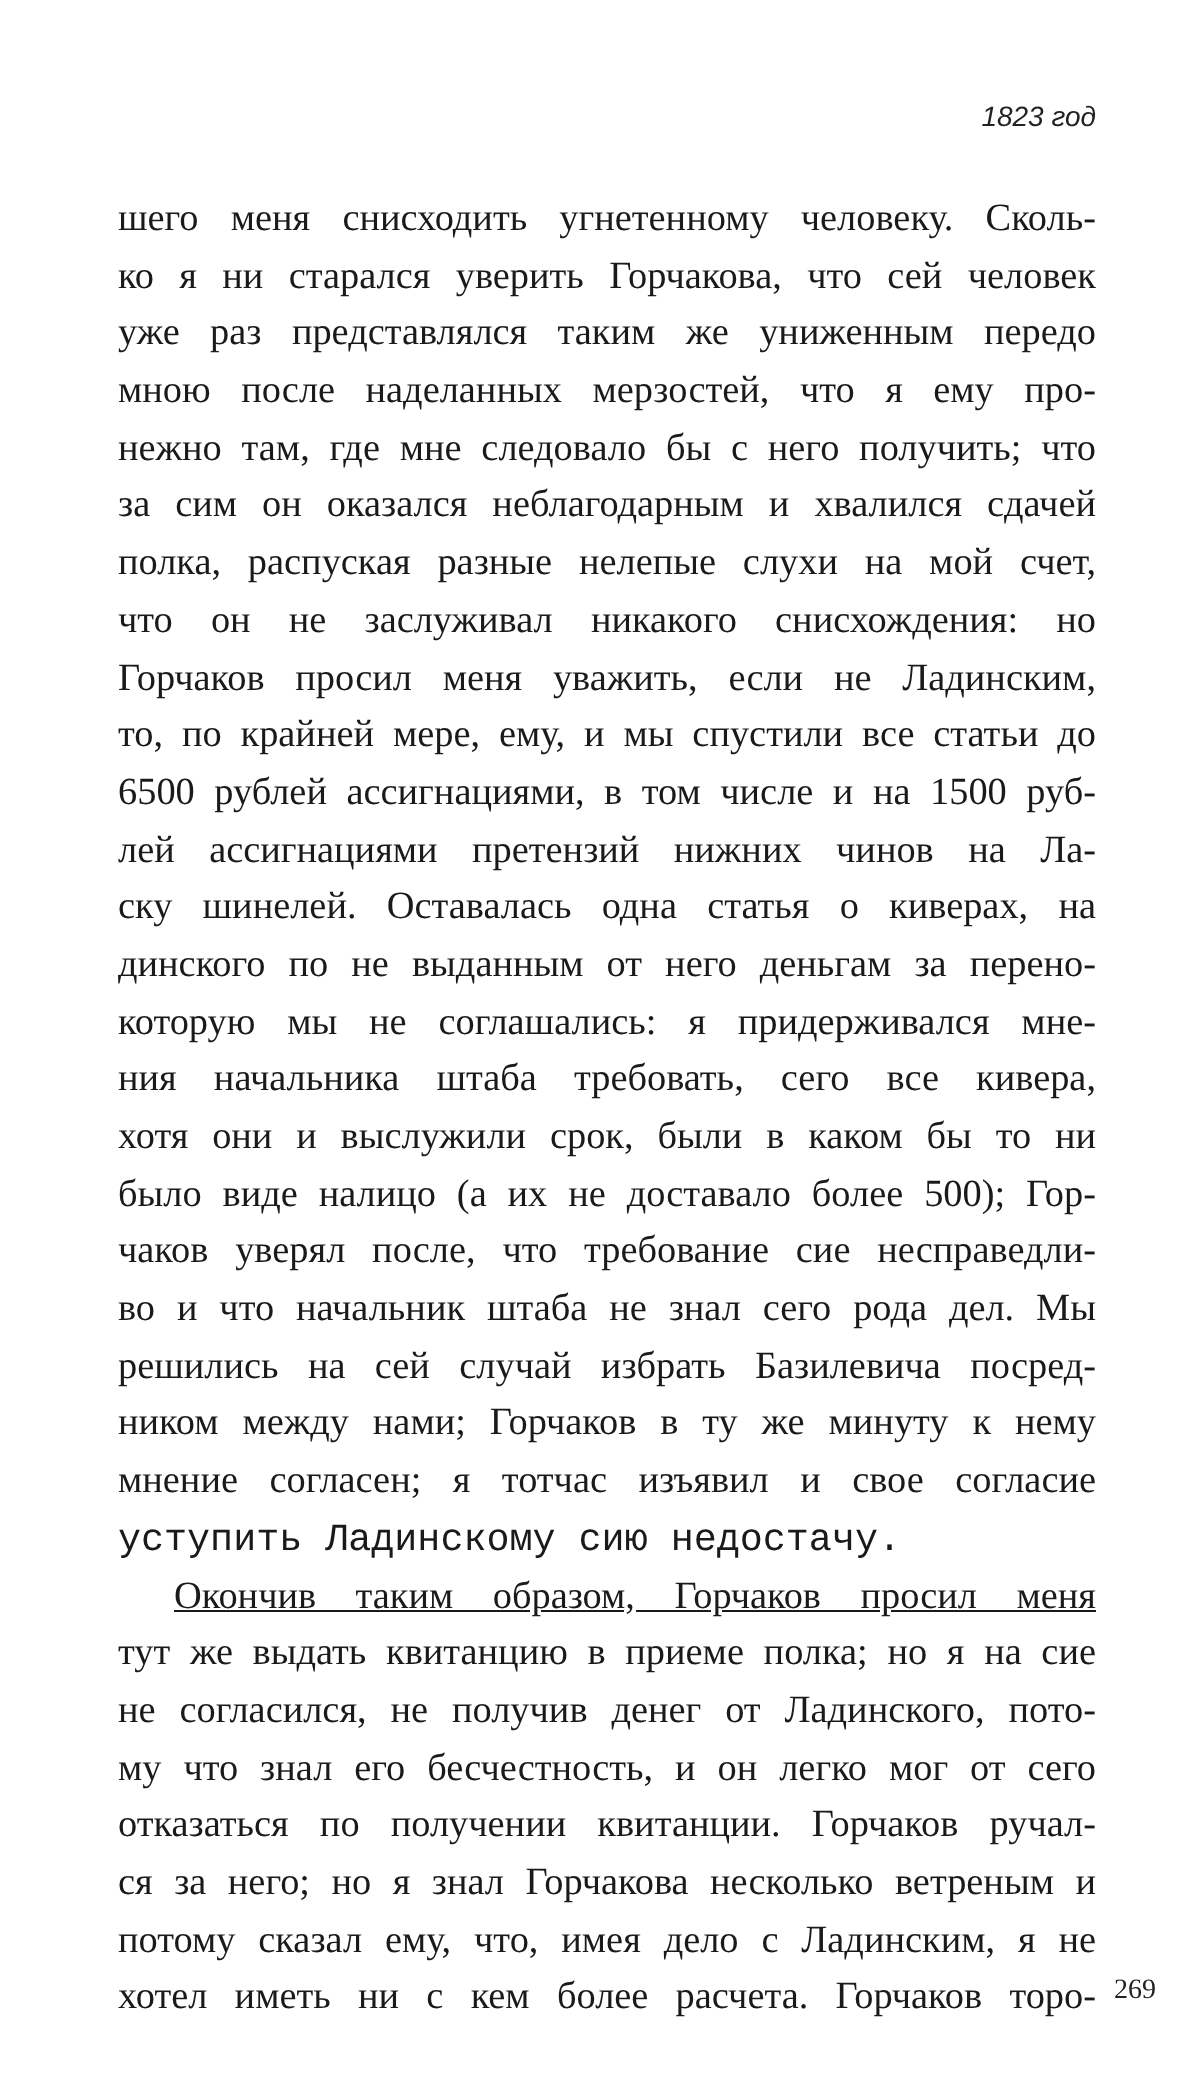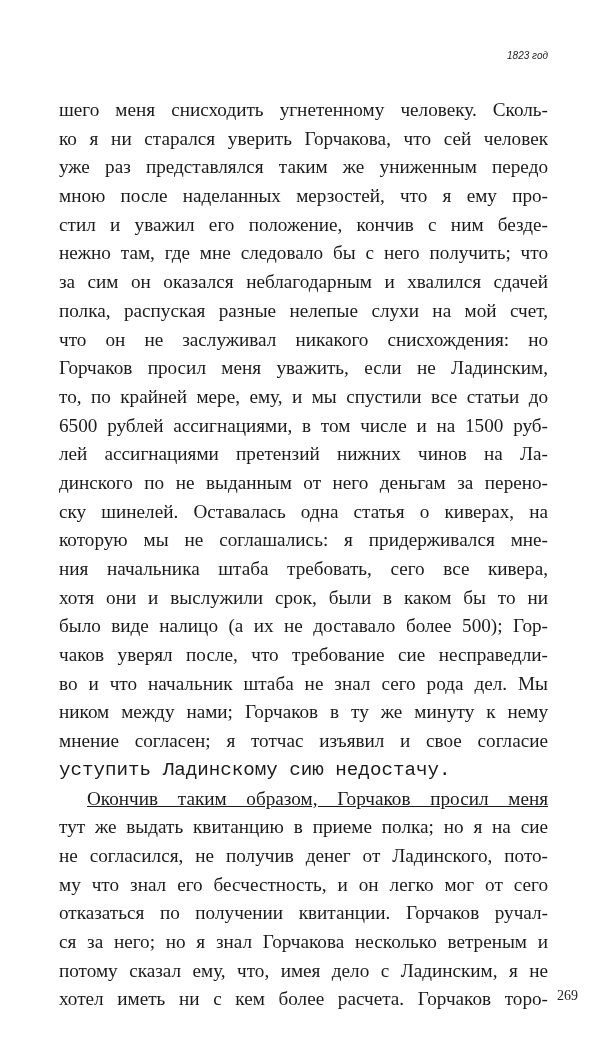--- a/index.html
+++ b/index.html
@@ -1,20 +1,20 @@
 <!DOCTYPE html>
 <html><head>
 <meta charset="utf-8">
 <style>
   html, body { margin: 0; padding: 0; background: #ffffff; }
   body { width: 600px; height: 1047px; position: relative; overflow: hidden; color: #1a1a1a; }
   .running-head {
     position: absolute; top: 50px; right: 52px;
     font-family: "Liberation Sans", sans-serif; font-style: italic;
-    font-size: 10px; color: #222;
+    font-size: 14px; color: #222;
   }
   .page-body {
     position: absolute; top: 96px; left: 59px; width: 489px;
     font-family: "Liberation Serif", serif;
     font-size: 19.2px; line-height: 28.7px;
     text-align: justify;
   }
   .line { display: block; text-align: justify; text-align-last: justify; white-space: nowrap; height: 28.7px; overflow: visible; }
   .line.last { text-align-last: left; font-family: Liberation Mono, monospace; }
   .line.indent { padding-left: 28px; text-decoration: underline; }
@@ -26,37 +26,37 @@
 </head>
 <body>
 
 <div class="running-head">1823 год</div>
 
 <div class="page-body">
   <span class="line">шего меня снисходить угнетенному человеку. Сколь-</span>
   <span class="line">ко я ни старался уверить Горчакова, что сей человек</span>
   <span class="line">уже раз представлялся таким же униженным передо</span>
   <span class="line">мною после наделанных мерзостей, что я ему про-</span>
-  <span class="line">стил и уважил его положение, кончив с ним безде-</span>
   <span class="line">нежно там, где мне следовало бы с него получить; что</span>
   <span class="line">за сим он оказался неблагодарным и хвалился сдачей</span>
   <span class="line">полка, распуская разные нелепые слухи на мой счет,</span>
   <span class="line">что он не заслуживал никакого снисхождения: но</span>
   <span class="line">Горчаков просил меня уважить, если не Ладинским,</span>
   <span class="line">то, по крайней мере, ему, и мы спустили все статьи до</span>
   <span class="line">6500 рублей ассигнациями, в том числе и на 1500 руб-</span>
   <span class="line">лей ассигнациями претензий нижних чинов на Ла-</span>
+  <span class="line">ску шинелей. Оставалась одна статья о киверах, на</span>
   <span class="line">динского по не выданным от него деньгам за перено-</span>
-  <span class="line">ску шинелей. Оставалась одна статья о киверах, на</span>
   <span class="line">которую мы не соглашались: я придерживался мне-</span>
   <span class="line">ния начальника штаба требовать, сего все кивера,</span>
   <span class="line">хотя они и выслужили срок, были в каком бы то ни</span>
   <span class="line">было виде налицо (а их не доставало более 500); Гор-</span>
   <span class="line">чаков уверял после, что требование сие несправедли-</span>
   <span class="line">во и что начальник штаба не знал сего рода дел. Мы</span>
+  <span class="line">решились на сей случай избрать Базилевича посред-</span>
   <span class="line">ником между нами; Горчаков в ту же минуту к нему</span>
   <span class="line">мнение согласен; я тотчас изъявил и свое согласие</span>
   <span class="line last">уступить Ладинскому сию недостачу.</span>
   <span class="line indent">Окончив таким образом, Горчаков просил меня</span>
   <span class="line">тут же выдать квитанцию в приеме полка; но я на сие</span>
   <span class="line">не согласился, не получив денег от Ладинского, пото-</span>
   <span class="line">му что знал его бесчестность, и он легко мог от сего</span>
   <span class="line">отказаться по получении квитанции. Горчаков ручал-</span>
   <span class="line">ся за него; но я знал Горчакова несколько ветреным и</span>
   <span class="line">потому сказал ему, что, имея дело с Ладинским, я не</span>

